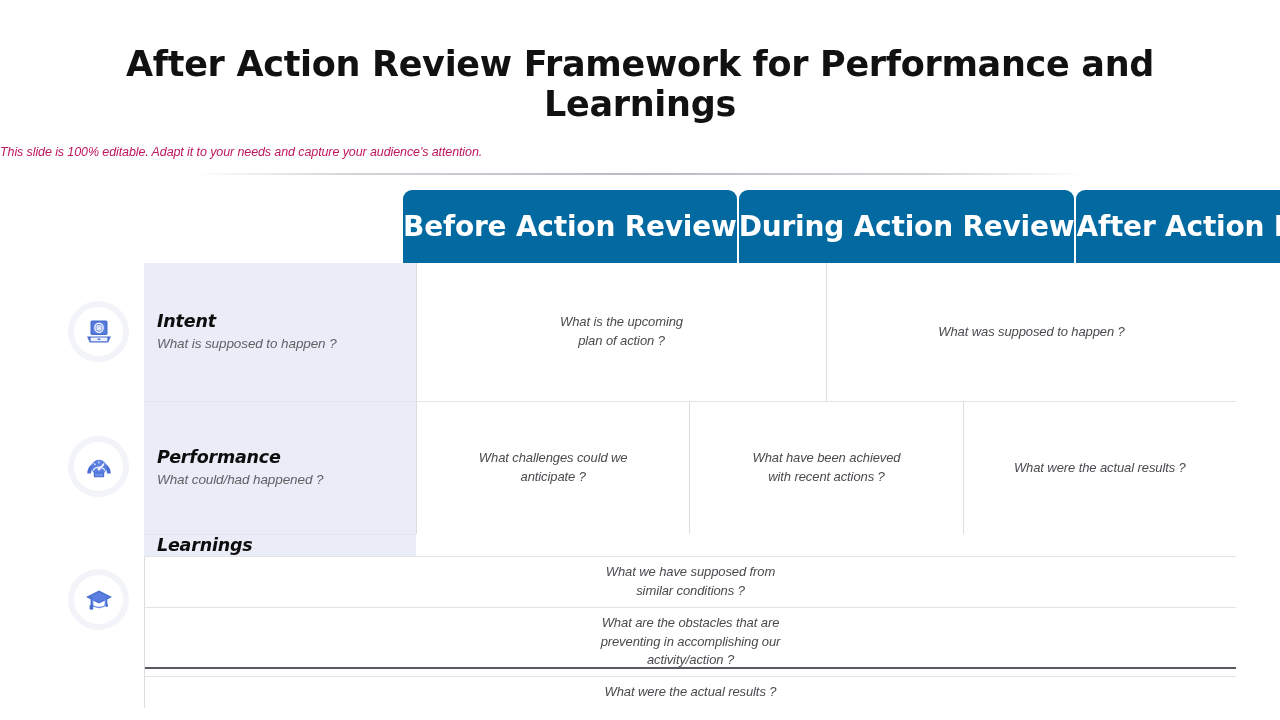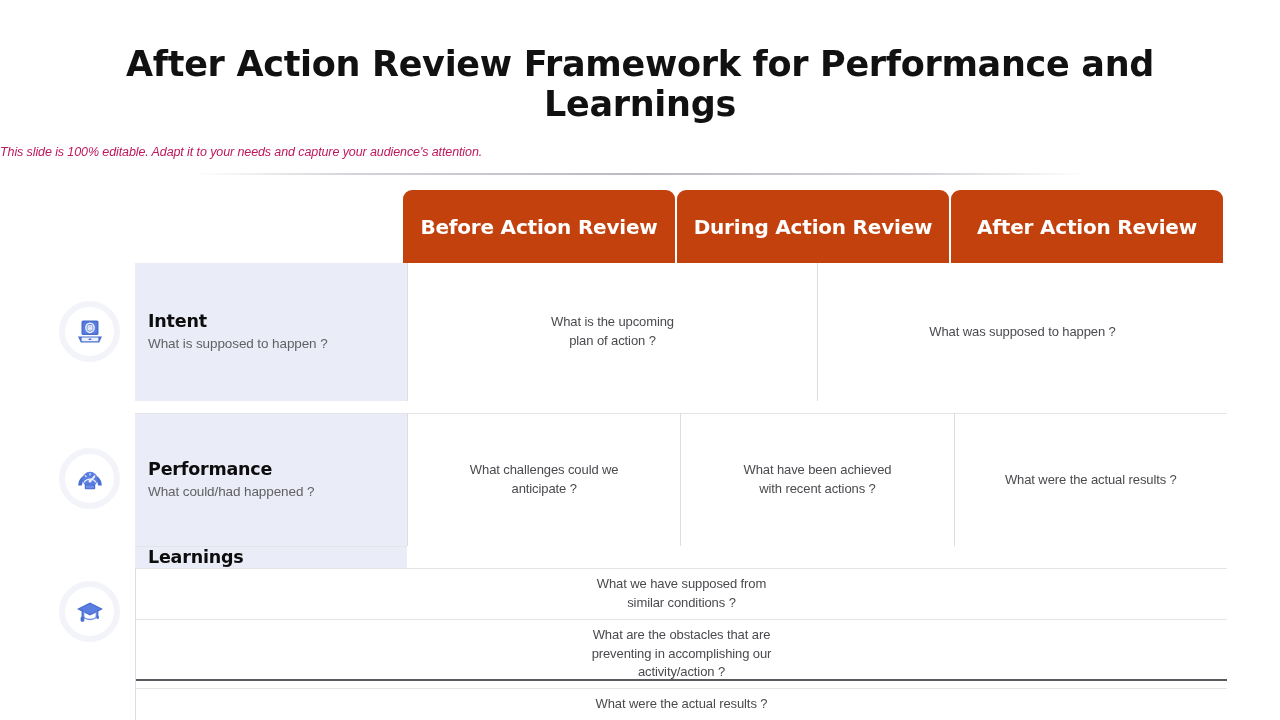--- a/index.html
+++ b/index.html
@@ -63,40 +63,41 @@
     position: absolute;
     left: 272px;
     top: 0;
     width: 820px;
     display: flex;
     gap: 2px;
   }
   .tab {
     flex: 1 1 0;
     height: 73px;
-    background: #c2410c;
+    background: #0369a1;
     border-radius: 9px 9px 0 0;
     display: flex;
     align-items: center;
     justify-content: center;
     color: #ffffff;
     font-family: "DejaVu Sans", sans-serif;
-    font-size: 20px;
+    font-size: 28px;
     font-weight: 700;
     letter-spacing: -0.2px;
     white-space: nowrap;
   }
 
   
   .grid {
     position: absolute;
-    left: 4px;
+    left: 13px;
     top: 73px;
     width: 1092px;
     border-bottom: 2.5px solid #595960;
+    font-style: italic;
   }
   .grid-row {
     display: flex;
     align-items: stretch;
   }
   .grid-row + .grid-row .label-cell,
   .grid-row + .grid-row .data-cell {
     border-top: 1px solid #e3e3e8;
   }
 
@@ -203,21 +204,21 @@
       </div>
       <div class="label-cell">
         <div class="label-title">Intent</div>
         <div class="label-sub">What is supposed to happen ?</div>
       </div>
       <div class="data-cell">What is the upcoming
 plan of action ?</div>
       <div class="data-cell">What was supposed to happen ?</div>
     </div>
 
-    <div class="grid-row row-h2" style="position:relative;margin-top:12px;">
+    <div class="grid-row row-h2" style="position:relative;">
       <div class="icon-badge" style="top:35px;">
         <svg width="30" height="30" viewBox="0 0 30 30" aria-hidden="true">
           <path d="M3.2 21.5 A11.8 11.8 0 0 1 26.8 21.5 L23.2 21.5 A8.2 8.2 0 0 0 6.8 21.5 Z" fill="#4a6fd0"></path>
           <circle cx="15" cy="15.4" r="7.6" fill="#5a7fe0"></circle>
           <path d="M9 18.5 A7 7 0 0 1 21 18.5" fill="none" stroke="#eef1fb" stroke-width="1.1"></path>
           <path d="M10.2 11.6 l1 1 M15 9.6 v1.3 M19.8 11.6 l-1 1" stroke="#eef1fb" stroke-width="1.1" stroke-linecap="round"></path>
           <path d="M15 17 L19.3 12.9" stroke="#eef1fb" stroke-width="1.9" stroke-linecap="round"></path>
           <circle cx="15" cy="17.1" r="1.5" fill="#eef1fb"></circle>
           <rect x="9.8" y="20.6" width="10.4" height="4.6" rx="0.9" fill="#4a6fd0"></rect>
           <rect x="11" y="21.6" width="8" height="2.6" rx="0.5" fill="#6d8fe8"></rect>

